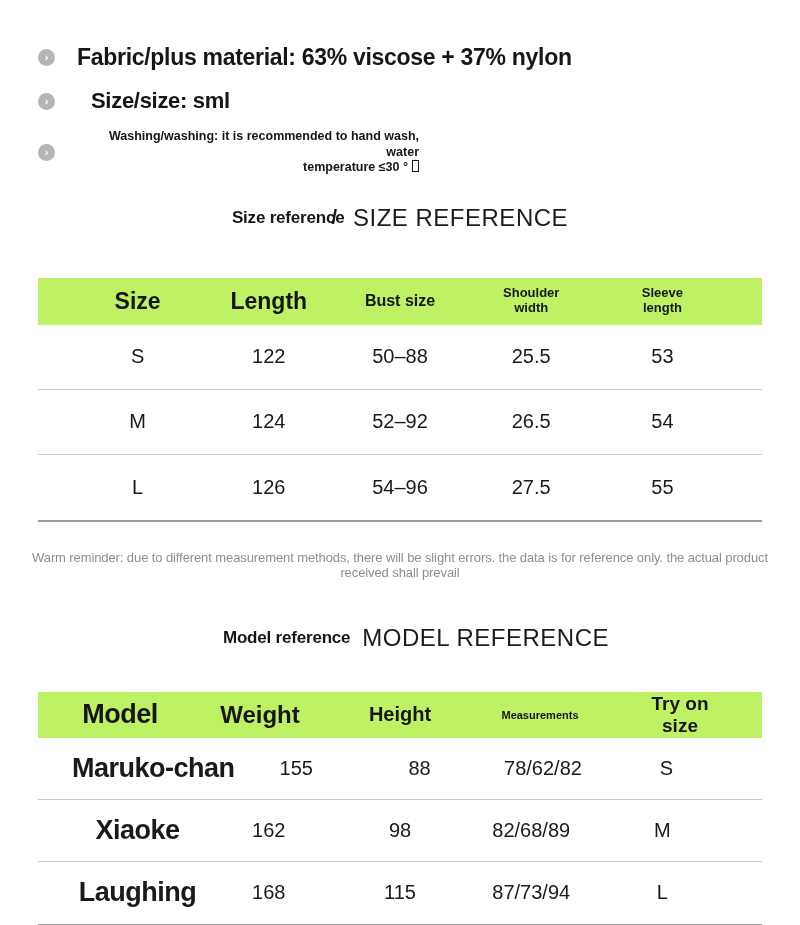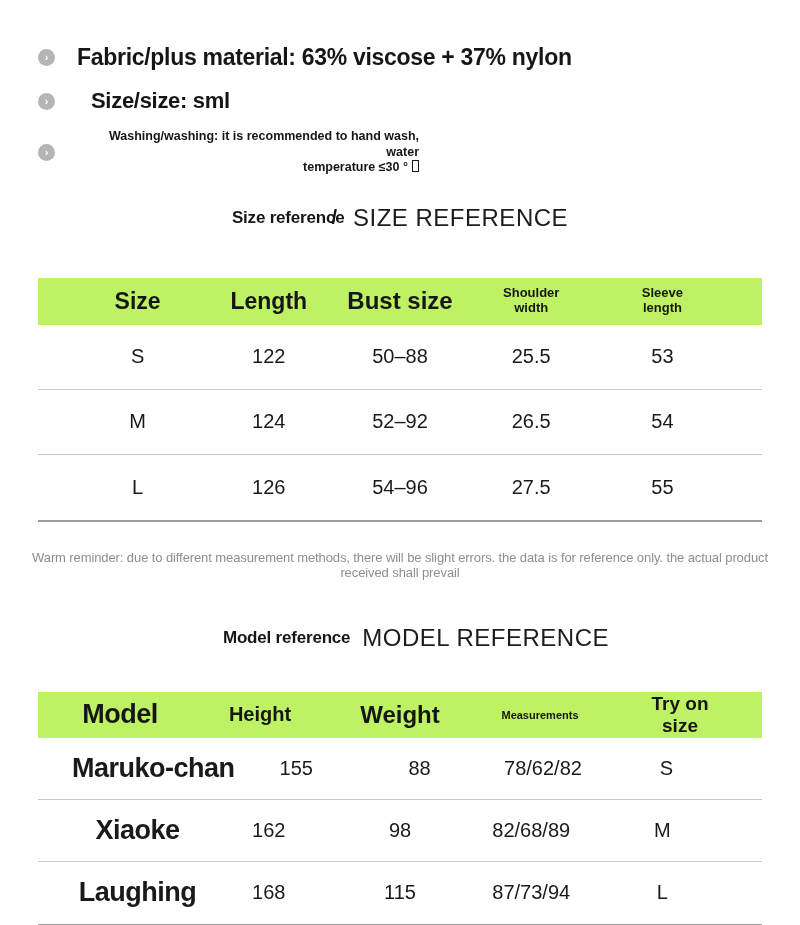--- a/index.html
+++ b/index.html
@@ -59,21 +59,21 @@
     display:flex; align-items:center; padding:0 34px;
     border-bottom:1px solid #c9c9c9; font-size:20px; color:#1a1a1a;
   }
   .t-row:last-child { border-bottom:none; }
   .cell { flex:1 1 0; text-align:center; }
 
   .size-table { margin-top:46px; }
   .size-table .t-header { height:47px; }
   .size-table .t-row { height:65px; }
   .size-table .sh0, .size-table .sh1 { font-size:23px; }
-  .size-table .sh2 { font-size:24px; }
+  .size-table .sh2 { font-size:16px; }
   .size-table .sh3 .wrap, .size-table .sh4 .wrap {
     display:inline-block; max-width:66px; font-size:13px; line-height:1.15;
   }
 
   .model-table { margin-top:40px; }
   .model-table .t-header { height:46px;gap:44px; }
   .model-table .t-row { height:62px; }
   .model-table .mh0 { font-size:27px; letter-spacing:-0.5px; }
   .model-table .mh1 { font-size:20px; }
   .model-table .mh2 { font-size:24px; }
@@ -152,22 +152,22 @@
 
   <h2 class="section-heading heading-2">
     <span class="h-small">Model reference</span>
     <span class="h-gap"></span>
     <span class="h-large">MODEL REFERENCE</span>
   </h2>
 
   <div class="table model-table">
     <div class="t-header">
       <span class="cell mh0">Model</span>
+      <span class="cell mh2">Weight</span>
       <span class="cell mh1">Height</span>
-      <span class="cell mh2">Weight</span>
       <span class="cell mh3">Measurements</span>
       <span class="cell mh4">Try on size</span>
     </div>
     <div class="t-row">
       <span class="cell model-name">Maruko-chan</span>
       <span class="cell">155</span>
       <span class="cell">88</span>
       <span class="cell">78/62/82</span>
       <span class="cell">S</span>
     </div>

